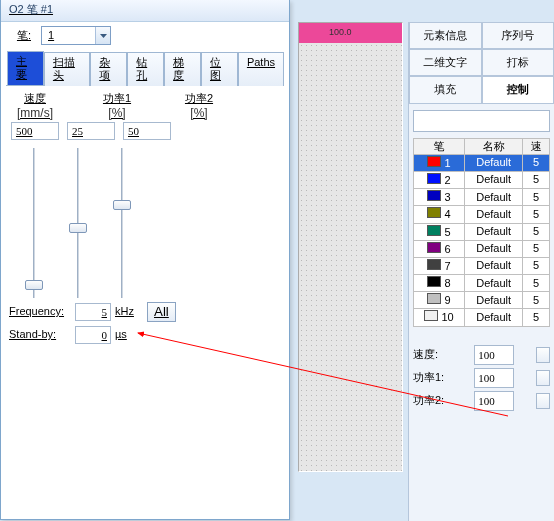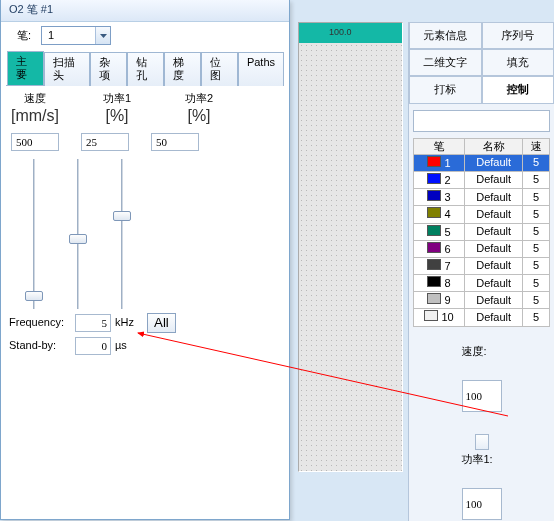--- a/index.html
+++ b/index.html
@@ -1,73 +1,73 @@
 <!DOCTYPE html>
 <html><head>
 <meta charset="utf-8">
 <style>
   html,body{margin:0;padding:0;font:11px/1.2 "Microsoft YaHei","Segoe UI",Tahoma,sans-serif;background:#d8e7f5;color:#000;}
   *{box-sizing:border-box;}
   .stage{position:relative;width:554px;height:521px;overflow:hidden;}
   
-  .dlg{position:absolute;left:0;top:0;width:290px;height:520px;background:#fff;border:1px solid #7ea6cc;border-top:none;box-shadow:2px 2px 4px rgba(0,0,0,.15);}
+  .dlg{position:absolute;left:0;top:0;width:290px;height:520px;background:#fff;border:1px solid #7ea6cc;border-top:none;box-shadow:2px 2px 4px rgba(0,0,0,.15);text-decoration:underline;}
   .titlebar{height:22px;background:linear-gradient(#f3f8ff,#dce8f7);border-bottom:1px solid #b8cfe5;padding:3px 8px;font-size:11px;color:#1d3a5f;}
   .penrow{padding:4px 8px 2px;display:flex;align-items:center;gap:10px;}
   .penrow label{width:22px;text-align:right;}
   .combo{position:relative;display:inline-flex;align-items:center;width:70px;height:19px;border:1px solid #7d9ec6;background:#fff;padding:0 16px 0 6px;}
   .combo .chev{position:absolute;right:0;top:0;width:15px;height:100%;background:linear-gradient(#f6f9fd,#d6e4f4);border-left:1px solid #a9c0dd;display:flex;align-items:center;justify-content:center;}
   .chev svg{width:7px;height:4px;}
   
   .tabs{display:flex;gap:0;margin:4px 5px 0;border-bottom:1px solid #9fb7d3;padding-left:1px;}
   .tab{padding:3px 8px;border:1px solid #9fb7d3;border-bottom:none;background:linear-gradient(#f8fbff,#e6eef8);font-size:11px;cursor:pointer;position:relative;top:1px;}
-  .tab.active{background:#14b8a6;top:0;padding-bottom:4px;}
+  .tab.active{background:#1d4ed8;top:0;padding-bottom:4px;}
   .tabbody{padding:6px 8px 8px;}
   .namerow{display:flex;align-items:center;gap:4px;margin-bottom:8px;}
   .namerow input{flex:1;height:18px;border:1px solid #a7b9cf;padding:1px 4px;font:11px Tahoma;}
   .hdrs{display:flex;gap:34px;margin-left:2px;}
   .hdrs div{width:48px;text-align:center;}
-  .hdrs .l2{font-size:16px;color:#333;}
-  .vals{display:flex;gap:22px;margin:8px 0 8px 2px;}
+  .hdrs .l2{font-size:12px;color:#333;}
+  .vals{display:flex;gap:8px;margin:2px 0 8px 2px;}
   .vals input{width:48px;height:18px;border:1px solid #a7b9cf;text-align:left;padding:1px 4px;font:11px Tahoma;}
   .sliders{display:flex;gap:22px;margin-left:14px;height:150px;}
   .vslider{position:relative;width:22px;height:150px;}
   .track{position:absolute;left:10px;top:0;width:3px;height:100%;background:#d0d8e2;border-left:1px solid #9fb0c5;border-right:1px solid #fff;}
   .thumb{position:absolute;left:2px;width:18px;height:10px;background:linear-gradient(#fdfdfd,#dfe7f1);border:1px solid #7e97b8;border-radius:2px;}
   .fields{}
   .frow{display:flex;align-items:center;gap:4px;margin:4px 0;}
   .frow .lbl{width:62px;}
   .frow input{width:36px;height:18px;border:1px solid #a7b9cf;padding:1px 3px;font:11px Tahoma;text-align:right;}
   .unit{width:24px;}
   .btn{display:inline-flex;align-items:center;justify-content:center;height:22px;padding:0 10px;border:1px solid #8aa3c2;background:linear-gradient(#fdfefe,#e4ecf6);font:11px inherit;cursor:pointer;}
   .allbtn{height:20px;padding:0 6px;margin-left:4px;}
   .btnrow{position:absolute;bottom:8px;left:0;right:0;display:flex;justify-content:center;gap:20px;}
   .btn.main{width:72px;}
   
   .canvaswrap{position:absolute;left:298px;top:22px;width:105px;height:450px;background:#e0e0e0;border:1px inset #fff;}
-  .ruler{height:23px;background:#14b8a6;border-bottom:1px solid #999;position:relative;font-size:9px;color:#333;}
+  .ruler{height:23px;background:#ec4899;border-bottom:1px solid #999;position:relative;font-size:9px;color:#333;}
   .ruler .tick{position:absolute;top:4px;text-align:center;}
   .grid{position:absolute;top:20px;left:0;right:0;bottom:0;
     background-image:radial-gradient(circle,#b7b7b7 .6px,transparent .6px);
     background-size:5px 5px;background-color:#e6e6e6;}
   
   .rpanel{position:absolute;left:408px;top:22px;right:0;bottom:0;border-left:1px solid #b5c6db;background:#eef3fa;}
   .rtabs{display:flex;flex-wrap:wrap;}
   .rtab{flex:1 1 50%;min-width:50%;text-align:center;padding:6px 4px;border:1px solid #b5c6db;background:#f3f7fc;font-size:11px;cursor:pointer;}
   .rtab.active{background:#fff;font-weight:bold;}
   .rbody{padding:6px 4px 4px;}
   .whitebox{height:22px;background:#fff;border:1px solid #a7b9cf;margin-bottom:6px;}
   table.pentbl{width:100%;border-collapse:collapse;font-size:11px;}
   .pentbl th,.pentbl td{border:1px solid #bfbfbf;padding:1px 4px;text-align:center;height:15px;background:#fff;}
   .pentbl th{background:#f2f2f2;font-weight:normal;}
   .swatch{width:14px;height:11px;display:inline-block;border:1px solid #555;}
   .pentbl tr.sel td{background:#2a6bd8;color:#fff;}
   .ovr{margin-top:18px;font-size:11px;}
-  .ovrrow{display:flex;align-items:center;gap:22px;margin:3px 0;flex-direction:column;}
+  .ovrrow{display:flex;align-items:center;gap:22px;margin:3px 0;}
   .ovrrow .l{width:40px;}
-  .ovrrow input{width:40px;height:17px;border:1px solid #a7b9cf;padding:15px 3px;font:11px Tahoma;text-align:left;}
+  .ovrrow input{width:40px;height:17px;border:1px solid #a7b9cf;padding:9px 3px;font:11px Tahoma;text-align:left;}
   .ovrrow .sq{width:14px;height:16px;border:1px solid #a7b9cf;background:linear-gradient(#fdfefe,#e7eef7);}
   
   .anno{position:absolute;left:0;top:0;width:554px;height:521px;pointer-events:none;}
 </style>
 </head>
 <body>
 
 <div class="stage">
 
   <div class="dlg">
@@ -153,22 +153,22 @@
       <span class="tick" style="left:30px">100.0</span>
     </div>
     <div class="grid"></div>
   </div>
 
   <div class="rpanel">
     <div class="rtabs">
         <div class="rtab">元素信息</div>
         <div class="rtab">序列号</div>
         <div class="rtab">二维文字</div>
+        <div class="rtab">打标</div>
         <div class="rtab">填充</div>
-        <div class="rtab">打标</div>
         <div class="rtab active">控制</div>
       </div>
     <div class="rbody">
       <div class="whitebox"></div>
       <table class="pentbl">
         <thead>
             <tr>
               <th>笔</th>
               <th>名称</th>
               <th>速</th>

